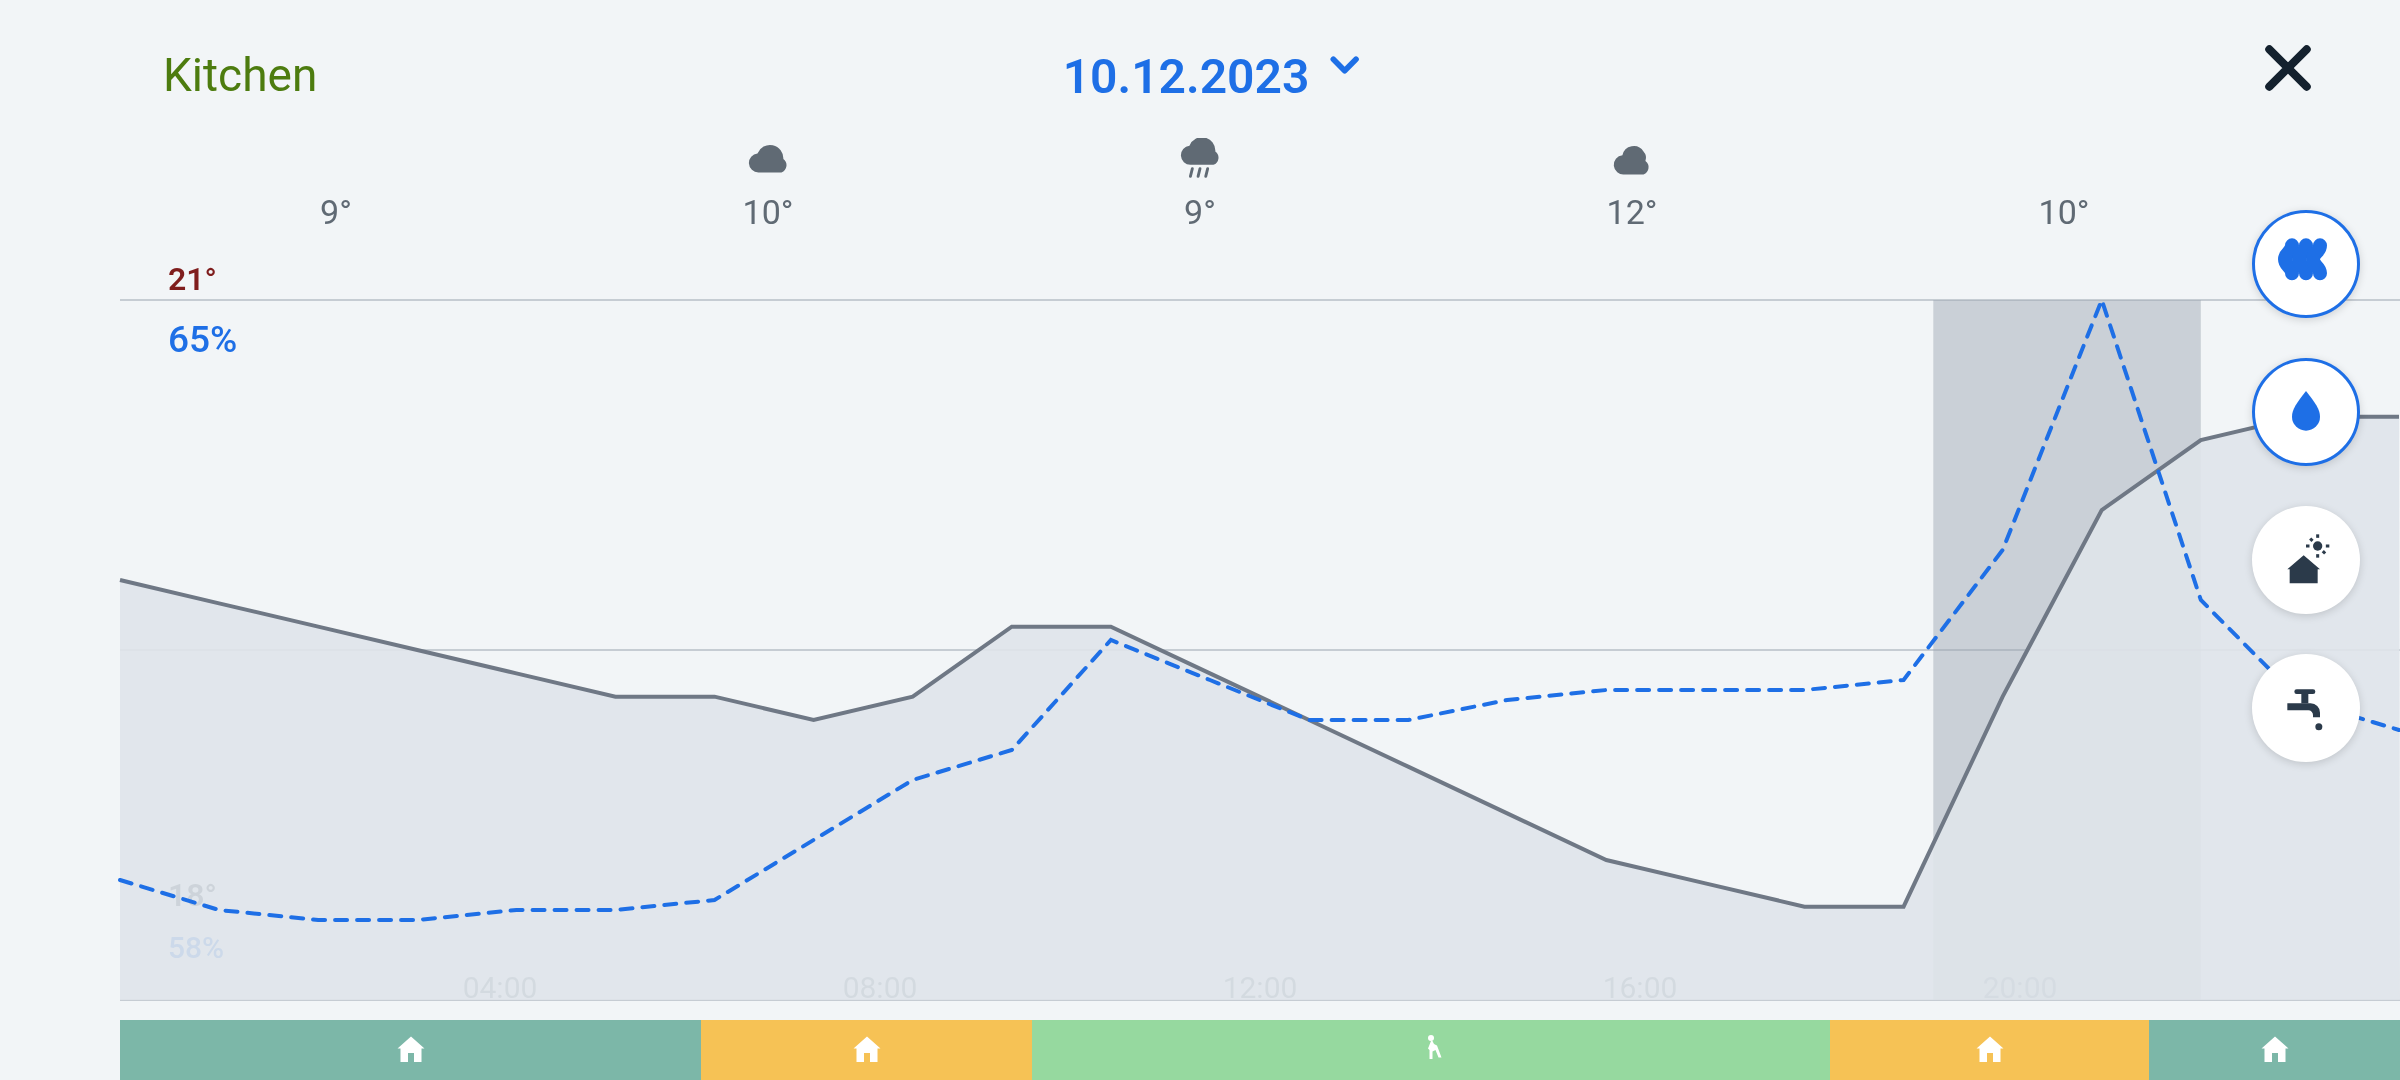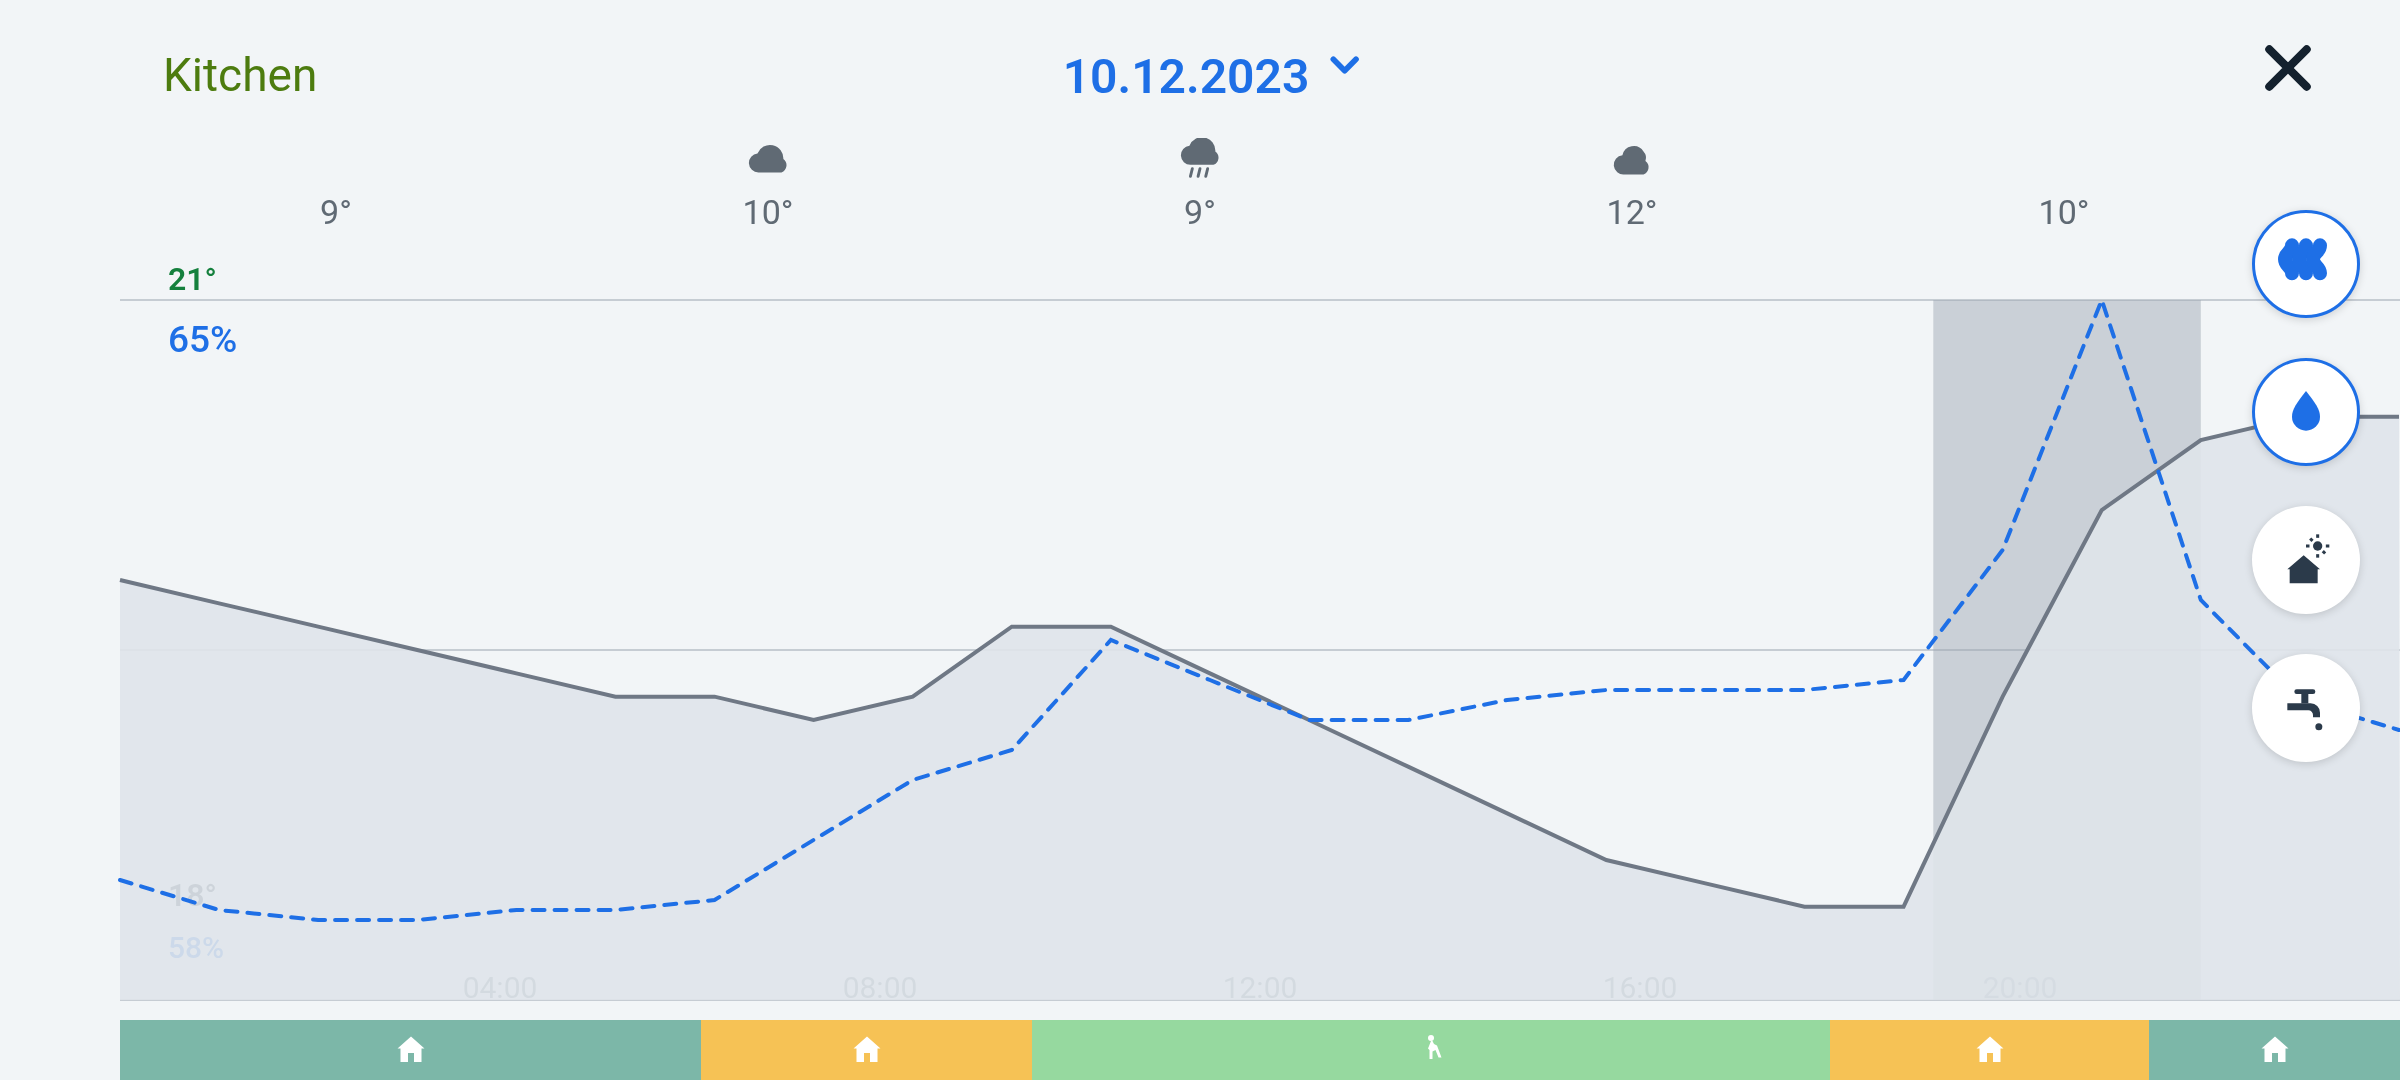--- a/index.html
+++ b/index.html
@@ -58,21 +58,21 @@
   .forecast .slot { display:flex; flex-direction:column; align-items:center; gap:8px; width:140px; }
   .forecast .slot .ico { height:46px; display:flex; align-items:center; justify-content:center; }
   .forecast .slot .ico svg { width:60px; height:46px; fill:#606a74; }
 
   
   .chart-wrap {
     position:absolute; left:120px; right:0; top:300px; bottom:80px;
   }
   .chart-wrap svg { width:100%; height:100%; overflow:visible; }
 
-  .y-label-top    { position:absolute; left:168px; top:260px; font-size:32px; font-weight:600; color:#15803d; }
+  .y-label-top    { position:absolute; left:168px; top:260px; font-size:32px; font-weight:600; color:#7f1d1d; }
   .y-label-top2   { position:absolute; left:168px; top:318px; font-size:37px; font-weight:500; color:var(--blue); }
   .y-label-bot    { position:absolute; left:168px; top:876px; font-size:32px; font-weight:600; color:#2b3a4a; }
   .y-label-bot2   { position:absolute; left:168px; top:930px; font-size:30px; font-weight:500; color:var(--blue); }
 
   .x-ticks {
     position:absolute; left:120px; right:0; top:970px;
     height:40px; font-size:30px; color:#6b7785;
   }
   .x-ticks span { position:absolute; transform:translateX(-50%); }
 

